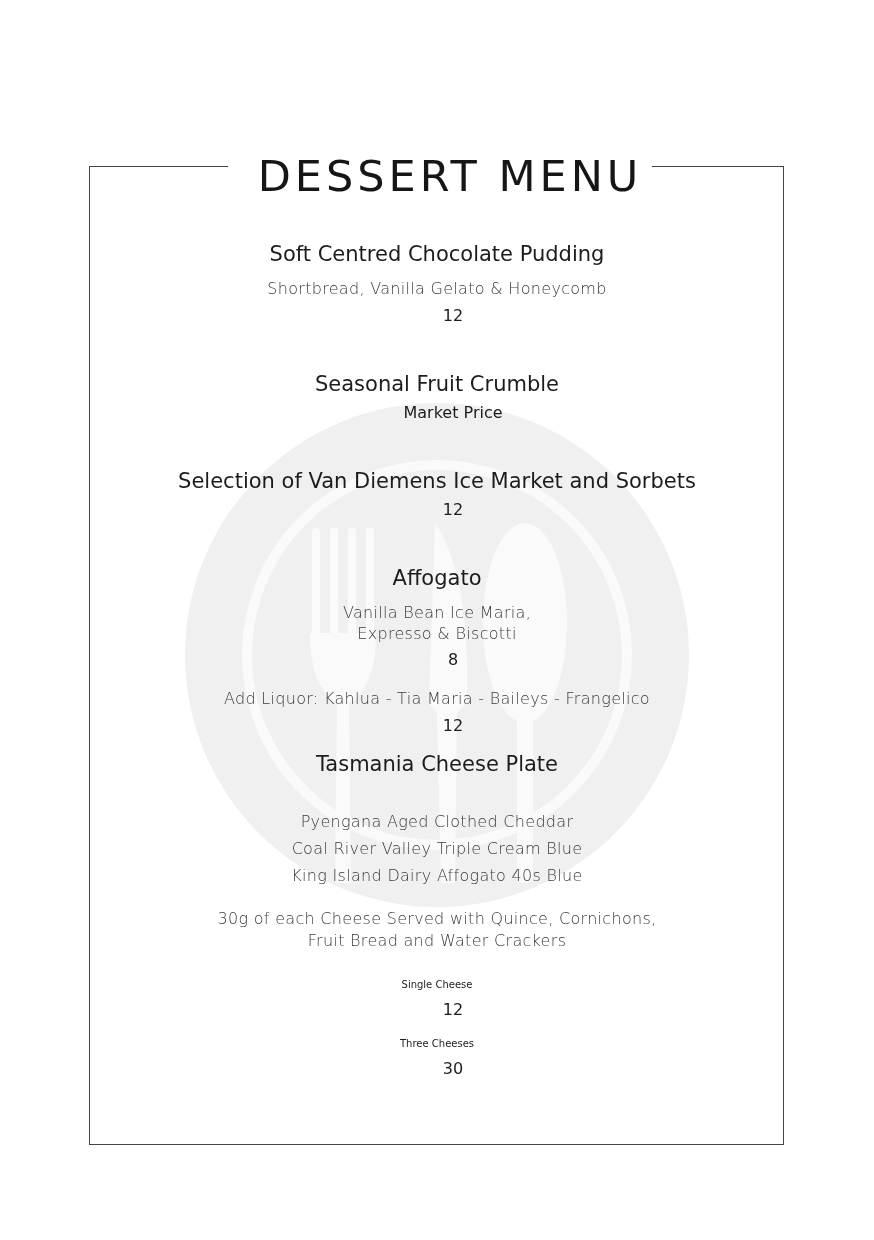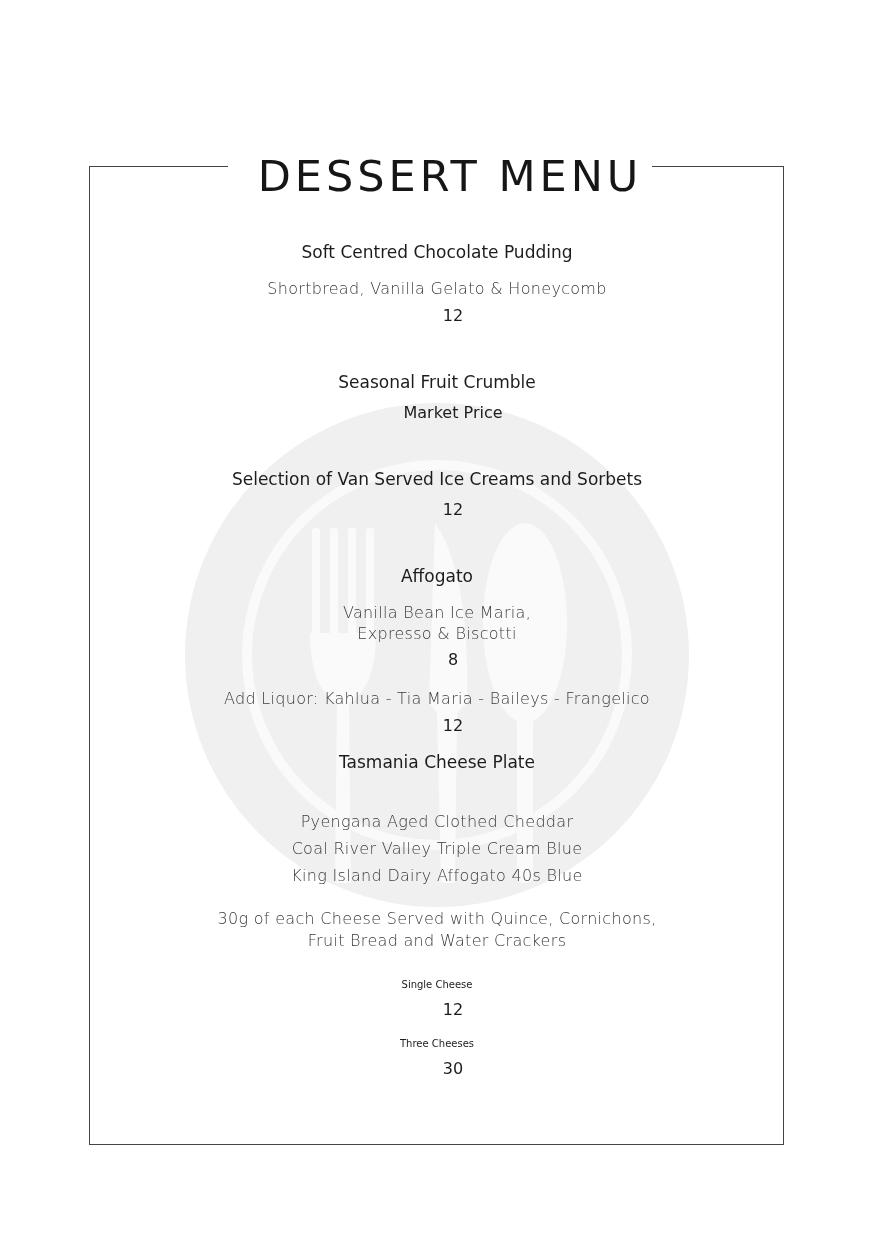--- a/index.html
+++ b/index.html
@@ -14,21 +14,21 @@
   .title-gap {
     position: absolute; left: 228px; top: 150px; width: 424px; height: 32px; background: #fff;
   }
   .title {
     position: absolute; left: 0; width: 874px; top: 138px; text-align: center;
     font-size: 43px; letter-spacing: 4px; font-weight: normal; color: #161616; margin: 13px;
   }
   .watermark { position: absolute; left: 185px; top: 403px; width: 505px; height: 505px; }
   .content { position: absolute; left: 0; width: 874px; top: 0; text-align: center; }
   .t { position: absolute; left: 0; width: 874px; text-align: center; }
-  .name { font-size: 17px; color: #1c1c1c; }
+  .name { font-size: 21px; color: #1c1c1c; }
   .desc { font-size: 16px; color: #3a3a3a; font-weight: 300; letter-spacing: 0.3px; }
   .price { font-size: 16px; color: #1c1c1c; margin-left: 16px; }
   .sub { font-size: 10px; color: #1c1c1c; }
 </style>
 </head>
 <body>
 
 <div class="frame"></div>
 
 <svg class="watermark" viewBox="0 0 505 505">
@@ -56,21 +56,21 @@
 
 <div class="content">
 
   <div class="t name" style="top:242px">Soft Centred Chocolate Pudding</div>
   <div class="t desc" style="top:279px">Shortbread, Vanilla Gelato &amp; Honeycomb</div>
   <div class="t price" style="top:306px">12</div>
 
   <div class="t name" style="top:372px">Seasonal Fruit Crumble</div>
   <div class="t price" style="top:403px">Market Price</div>
 
-  <div class="t name" style="top:469px">Selection of Van Served Ice Creams and Sorbets</div>
+  <div class="t name" style="top:469px">Selection of Van Diemens Ice Market and Sorbets</div>
   <div class="t price" style="top:500px">12</div>
 
   <div class="t name" style="top:566px">Affogato</div>
   <div class="t desc" style="top:603px">Vanilla Bean Ice Maria,</div>
   <div class="t desc" style="top:624px">Expresso &amp; Biscotti</div>
   <div class="t price" style="top:650px">8</div>
   <div class="t desc" style="top:689px">Add Liquor: Kahlua - Tia Maria - Baileys - Frangelico</div>
   <div class="t price" style="top:716px">12</div>
 
   <div class="t name" style="top:752px">Tasmania Cheese Plate</div>

